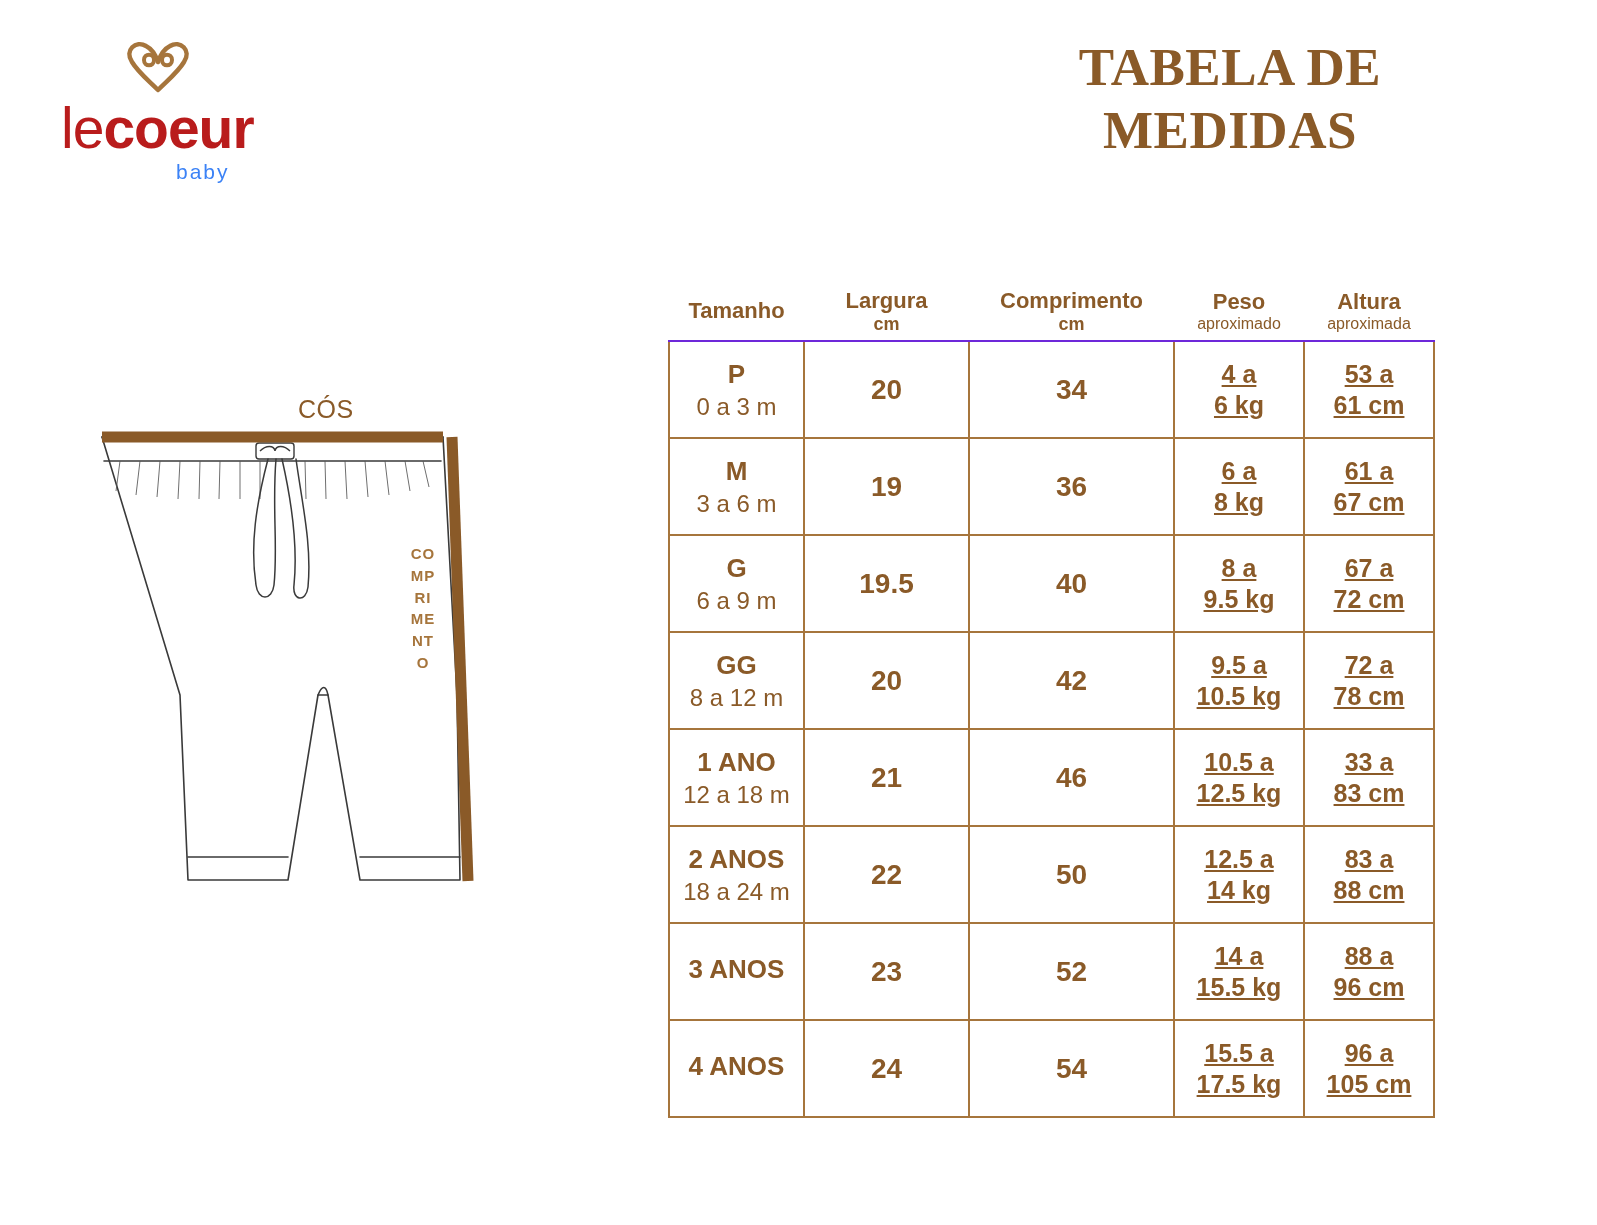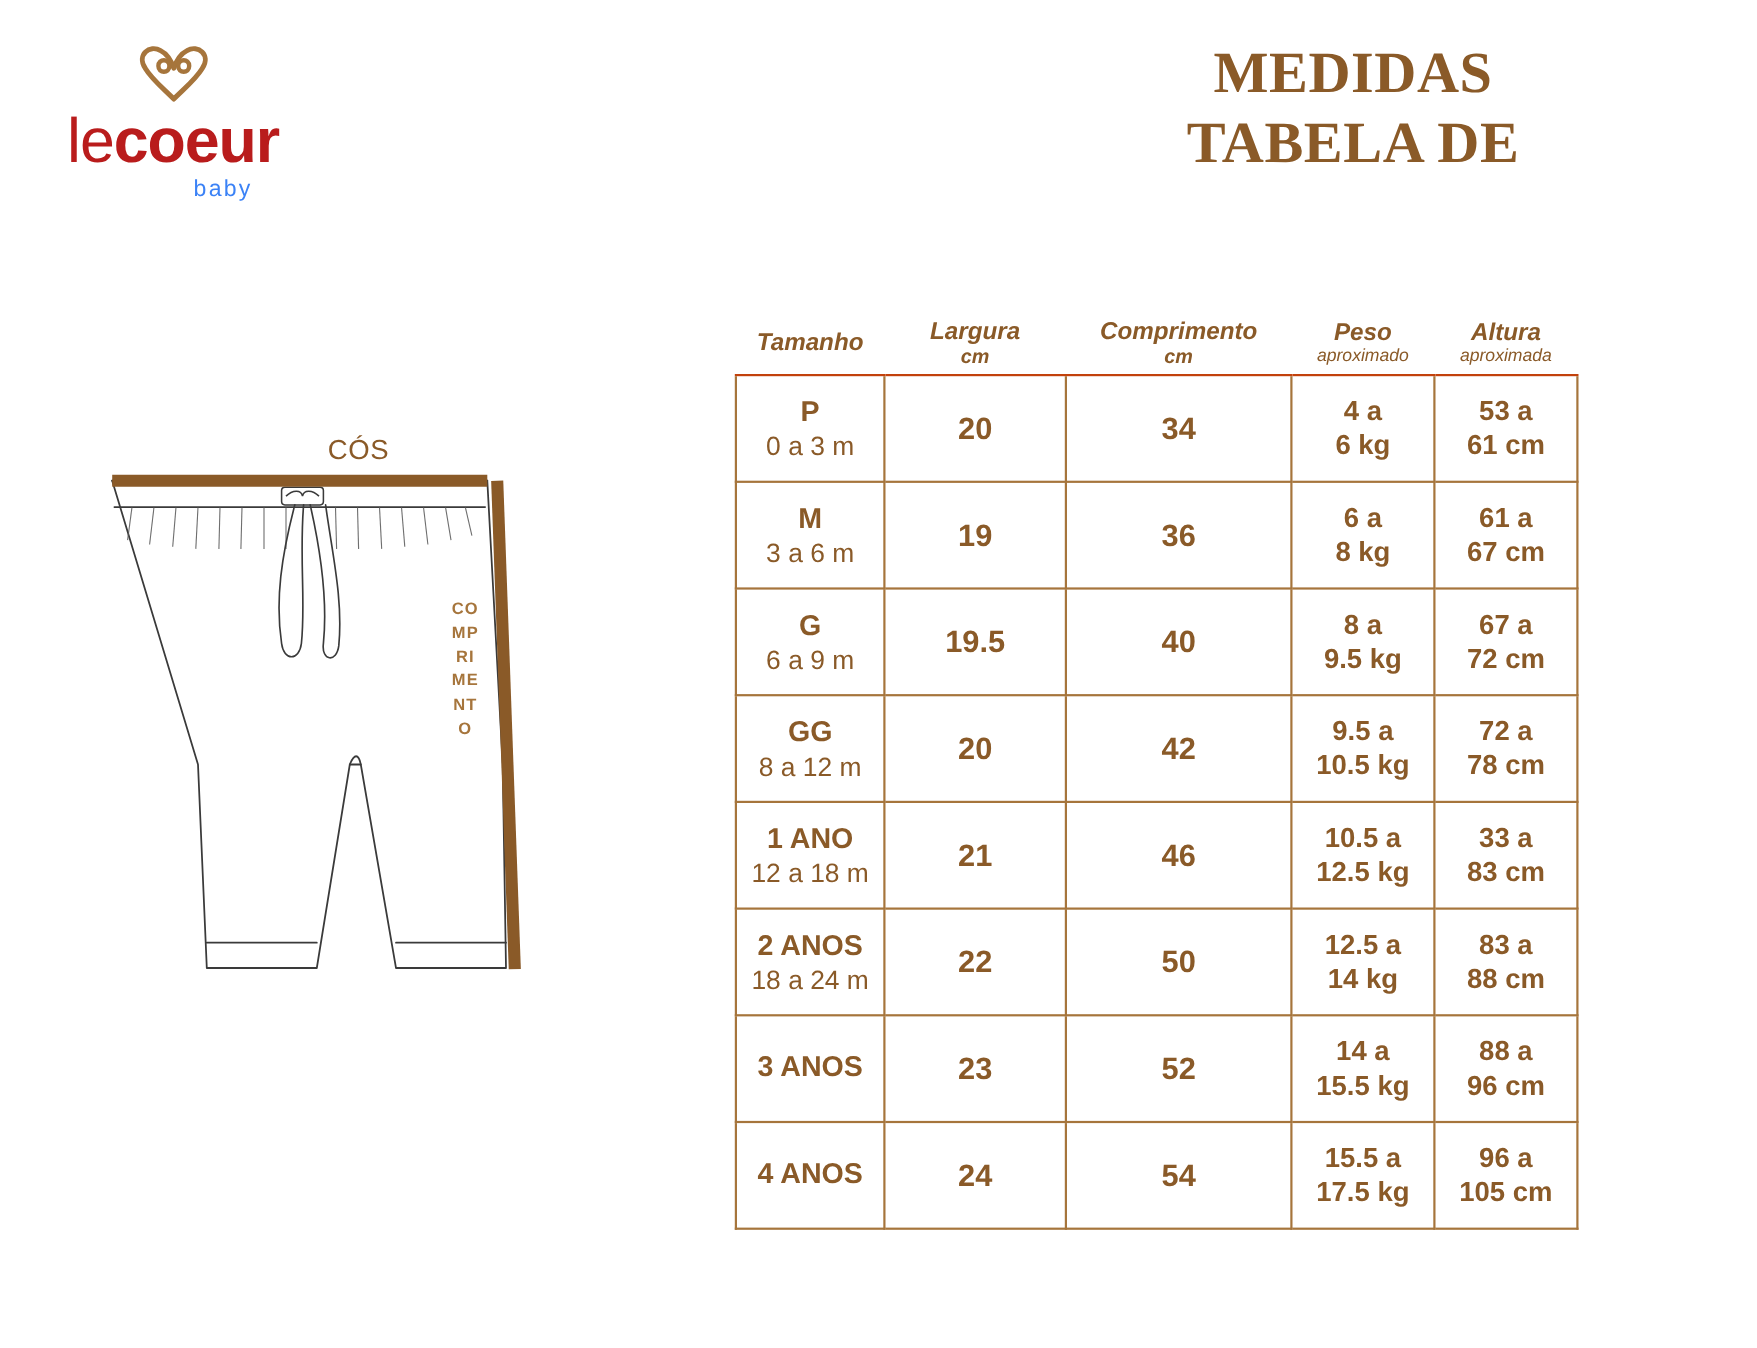--- a/index.html
+++ b/index.html
@@ -119,26 +119,25 @@
 
   #size-table th, #size-table td {
     border: 2px solid #a6753c;
     text-align: center;
     vertical-align: middle;
     color: #8a5a28;
     padding: 0;
   }
   #size-table thead th {
     border: none;
-    border-bottom: 2px solid #c2410c;
+    border-bottom: 2px solid #6d28d9;
     padding-bottom: 6px;
     font-size: 22px;
     font-weight: 700;
     line-height: 1.16;
-    font-style: italic;
   }
   #size-table thead th .unit {
     display: block;
     font-size: 18px;
     font-weight: 700;
   }
   #size-table thead th .approx {
     display: block;
     font-size: 16px;
     font-weight: 400;
@@ -146,21 +145,21 @@
   #size-table tbody tr { height: 97px; }
   #size-table tbody td { font-size: 28px; font-weight: 700; }
   #size-table tbody td.size-cell { font-size: 26px; line-height: 1.15; }
   #size-table tbody td.size-cell .age {
     display: block;
     font-size: 24px;
     font-weight: 400;
     margin-top: 3px;
     text-align: center;
   }
-  #size-table tbody td.two-line { font-size: 25px; line-height: 1.25; }
+  #size-table tbody td.two-line { font-size: 25px; line-height: 1.25; text-decoration: underline; }
   #size-table tbody td.two-line span { display: block; }
 
   
   #size-table tbody td:first-child { border-left: 2px solid #a6753c; }
 </style>
 </head>
 <body>
 
 <div id="logo-block">
   <div id="logo-mark">
@@ -168,22 +167,22 @@
       <path d="M10 22 C2 10, 14 0, 24 6 C30 9, 34 16, 36 22 C38 16, 42 9, 48 6 C58 0, 70 10, 62 22 C56 32, 46 40, 36 50 C26 40, 16 32, 10 22 Z" fill="none" stroke="#a6753c" stroke-width="4.5" stroke-linecap="round" stroke-linejoin="round"></path>
       <path d="M22 20 C22 13, 32 13, 32 20 C32 27, 22 27, 22 20 Z" fill="none" stroke="#a6753c" stroke-width="4" stroke-linecap="round"></path>
       <path d="M40 20 C40 13, 50 13, 50 20 C50 27, 40 27, 40 20 Z" fill="none" stroke="#a6753c" stroke-width="4" stroke-linecap="round"></path>
     </svg>
   </div>
   <div id="logo-wordmark"><span class="lite">le</span><span class="bold">coeur</span></div>
   <div id="logo-sub">baby</div>
 </div>
 
 <div id="title">
+  <div>TABELA DE</div>
   <div>MEDIDAS</div>
-  <div>TABELA DE</div>
 </div>
 
 <div id="illustration">
   <div id="label-cos">CÓS</div>
   <div id="label-comprimento">COMPRIMENTO</div>
 
   <svg id="pants-svg" width="540" height="580" viewBox="0 0 540 580" xmlns="http://www.w3.org/2000/svg">
 
     <g fill="none" stroke="#3a3a3a" stroke-width="1.6" stroke-linejoin="round" stroke-linecap="round">
       <path d="M42 42 L383 42 L397 300 L400 485 L300 485 L268 300 L258 300 L228 485 L128 485 L120 300 Z" transform="translate(0,0)"></path>

